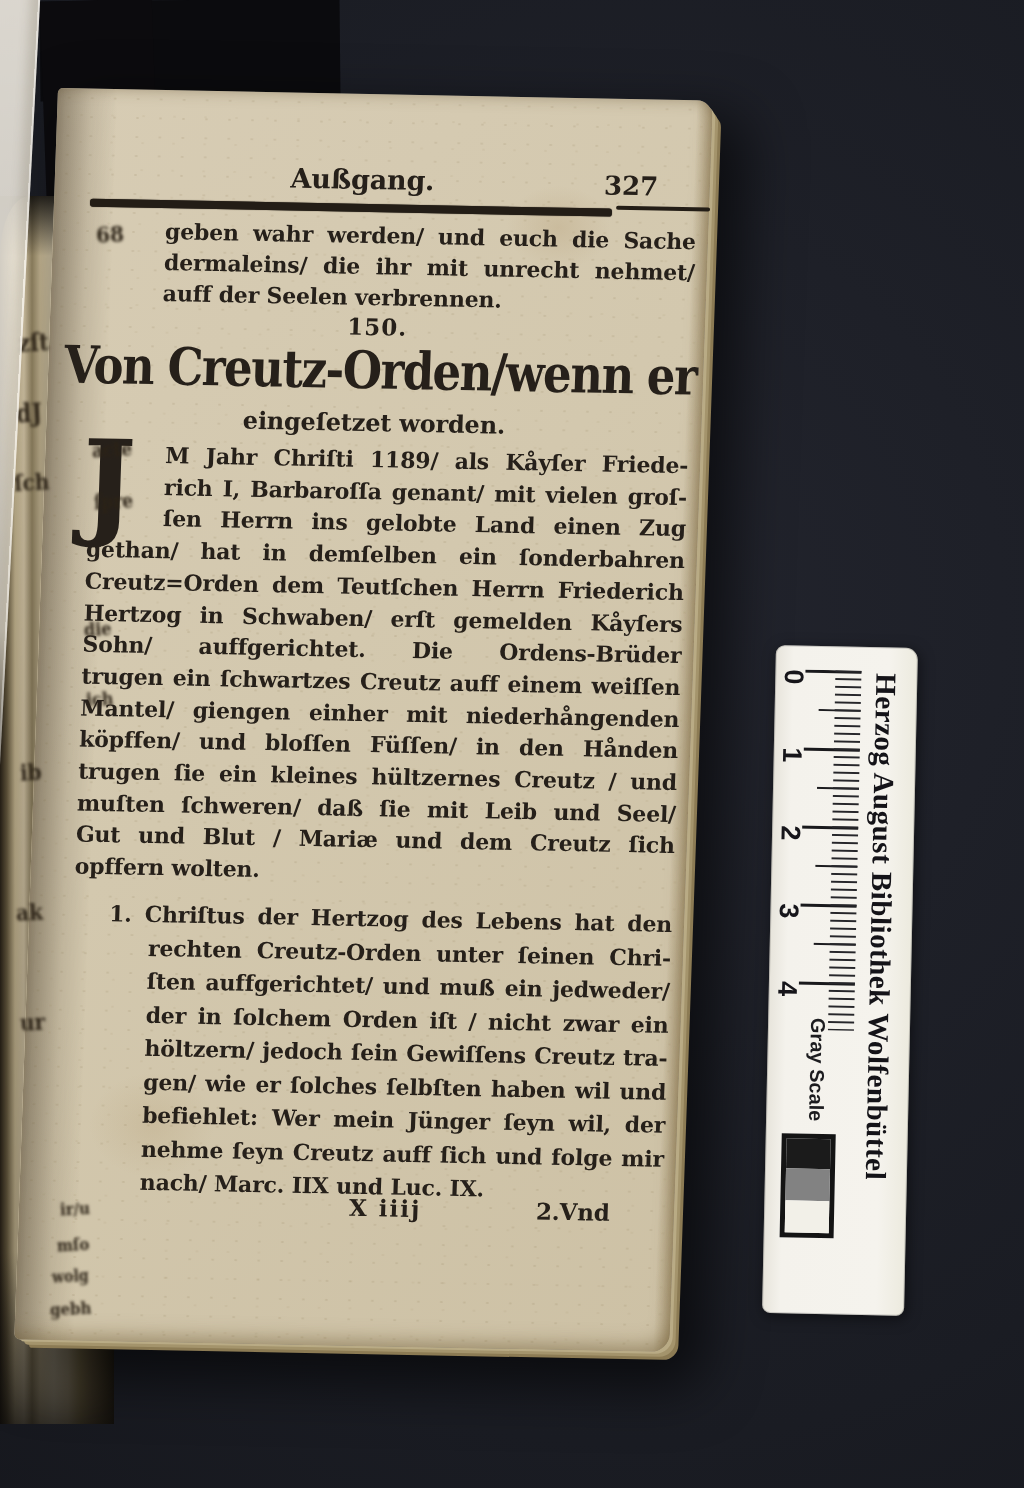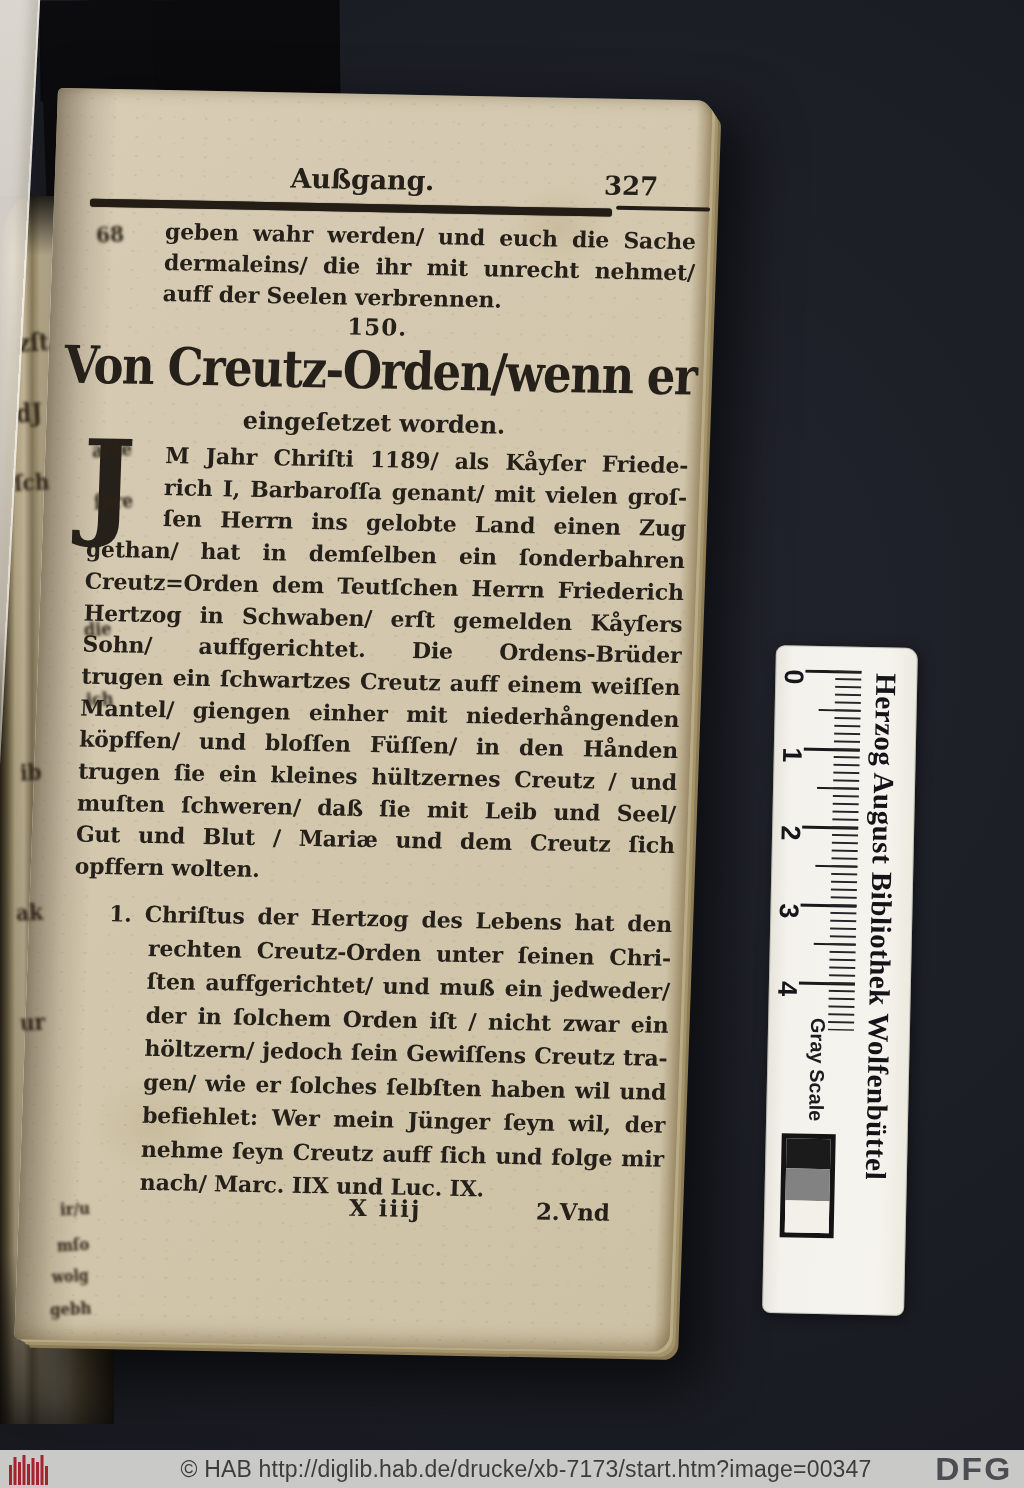--- a/index.html
+++ b/index.html
@@ -187,31 +187,14 @@
     <div class="t-mm"></div>
     <div class="institution">Herzog August Bibliothek Wolfenbüttel</div>
     <div class="gs-label">Gray Scale</div>
     <div class="gs-patch">
       <div class="gs-b"></div>
       <div class="gs-m"></div>
       <div class="gs-w"></div>
     </div>
   </div>
 
-  <div class="footer">
-    <svg class="hab-logo" width="42" height="32" viewBox="0 0 42 32">
-      <g fill="#a5242e">
-        <rect x="1" y="12" width="3" height="20"></rect>
-        <rect x="5.5" y="4" width="3" height="28"></rect>
-        <rect x="10" y="9" width="3" height="23"></rect>
-        <rect x="14.5" y="2" width="3" height="30"></rect>
-        <rect x="19" y="11" width="3" height="21"></rect>
-        <rect x="23.5" y="5" width="3" height="27"></rect>
-        <rect x="28" y="9" width="3" height="23"></rect>
-        <rect x="32.5" y="2" width="3" height="30"></rect>
-        <rect x="37" y="13" width="3" height="19"></rect>
-      </g>
-    </svg>
-    <div class="url">© HAB http://diglib.hab.de/drucke/xb-7173/start.htm?image=00347</div>
-    <div class="dfg">DFG</div>
-  </div>
 
 </div>
 
 </body></html>

